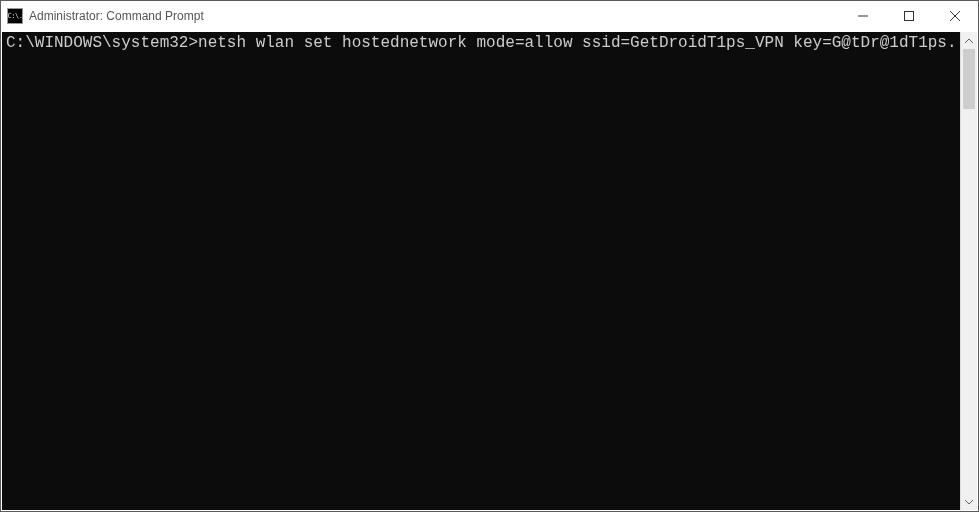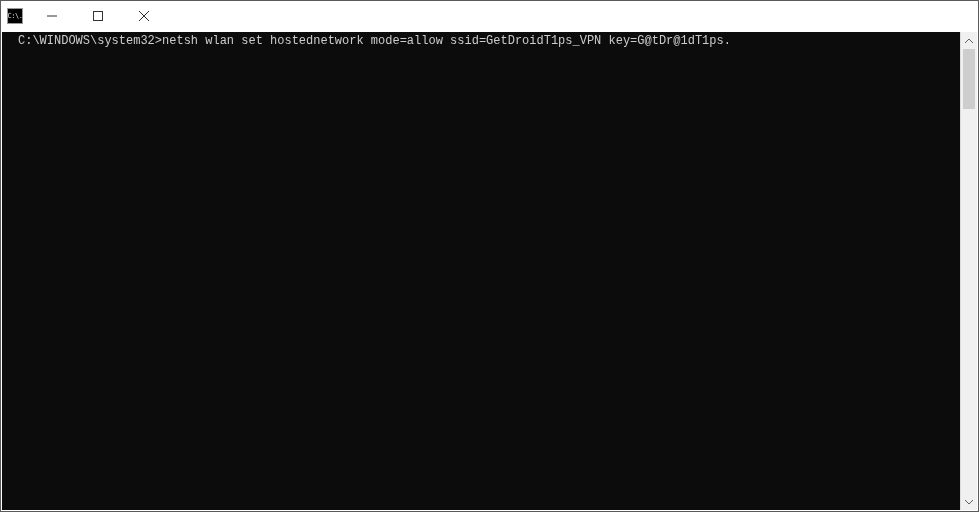--- a/index.html
+++ b/index.html
@@ -70,25 +70,26 @@
       display: flex;
       background: #ffffff;
       padding: 1px;
       min-height: 0;
     }
     .terminal {
       flex: 1;
       background: #0c0c0c;
       color: #cccccc;
       font-family: Consolas, "Courier New", monospace;
-      font-size: 12px;
+      font-size: 16px;
       line-height: 1.2;
-      padding: 2px 16px;
+      padding: 2px 4px;
       white-space: pre;
       overflow: hidden;
+      text-align: right;
     }
     .prompt-line .prompt { color: #cccccc; }
     .prompt-line .cmd { color: #cccccc; }
     .scrollbar {
       width: 17px;
       background: #f0f0f0;
       border-left: 1px solid #dcdcdc;
       position: relative;
       flex-shrink: 0;
     }
@@ -110,20 +111,21 @@
       height: 60px;
       background: #cdcdcd;
     }
   </style>
 </head>
 <body>
 
 <div class="window">
   <div class="titlebar">
     <div class="app-icon">C:\.</div>
+    <div class="title">Administrator: Command Prompt</div>
     <div class="window-controls">
       <div class="ctrl-btn">
         <svg viewBox="0 0 10 10">
             <line x1="0" y1="5" x2="10" y2="5" stroke="#333" stroke-width="1"></line>
           </svg>
       </div>
       <div class="ctrl-btn">
         <svg viewBox="0 0 10 10">
             <rect x="0.5" y="0.5" width="9" height="9" fill="none" stroke="#333" stroke-width="1"></rect>
           </svg>

